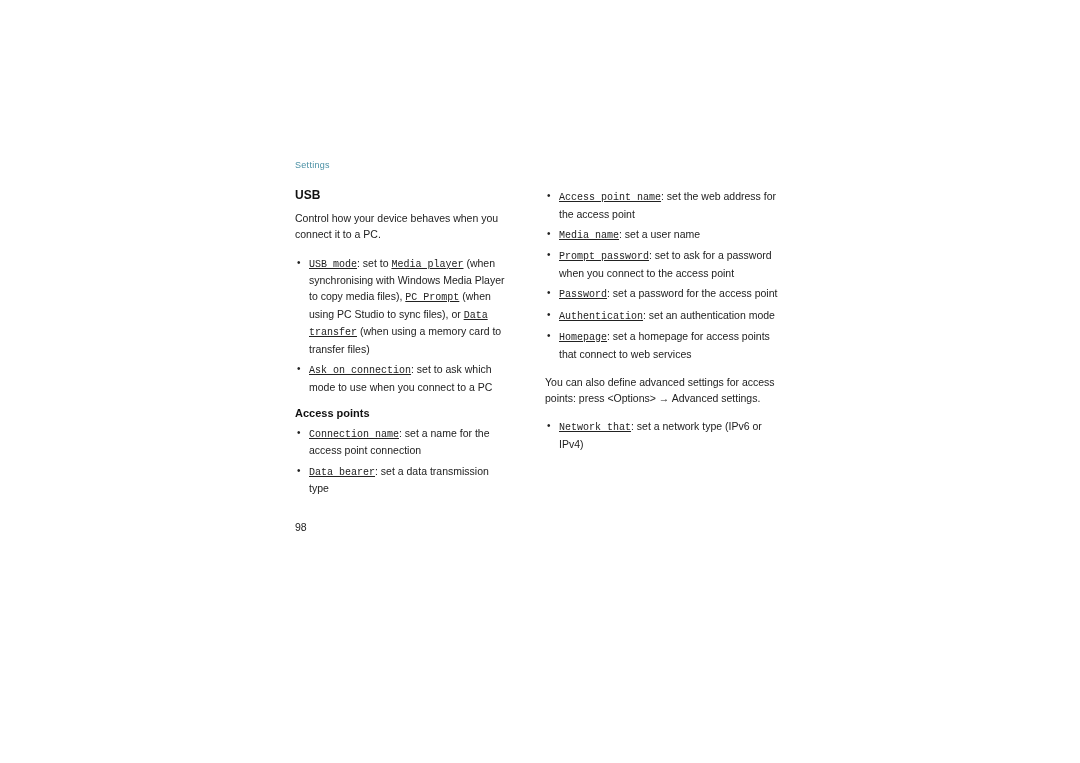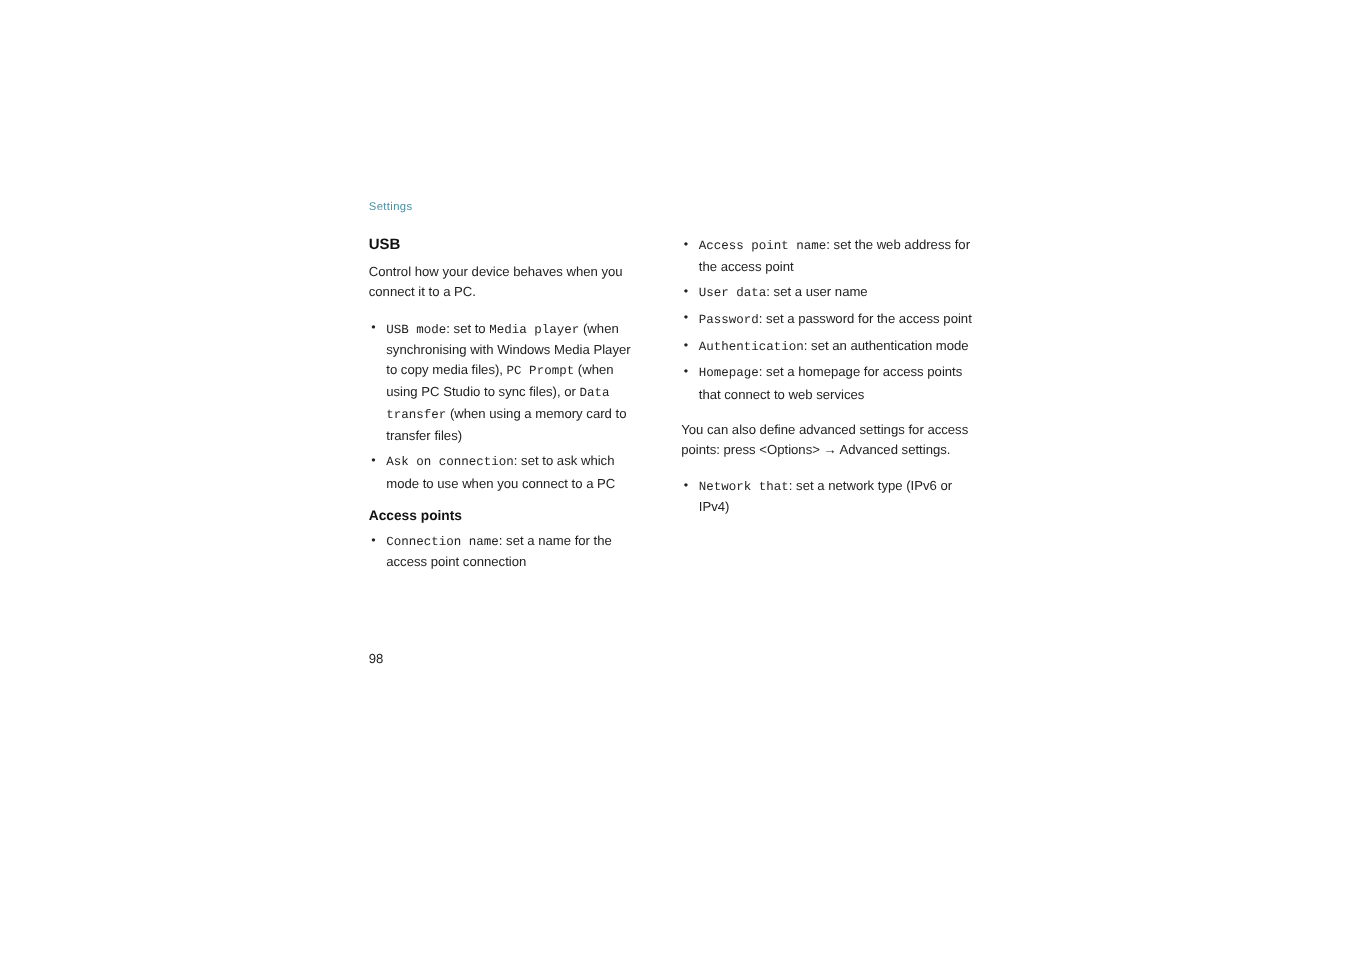--- a/index.html
+++ b/index.html
@@ -93,20 +93,21 @@
       content: "•";
       position: absolute;
       left: 2px;
       top: 0;
       font-size: 10px;
     }
 
     .monospace {
       font-family: 'Courier New', Courier, monospace;
       font-size: 10px;
+      text-decoration: underline;
     }
 
     .page-number {
       position: absolute;
       bottom: 120px;
       left: 295px;
       font-size: 10.5px;
       color: #222222;
       margin-top: 20px;
     }
@@ -135,32 +136,38 @@
             </li>
           </ul>
         </div>
 
         <div class="access-points-section">
           <div class="section-title-small">Access points</div>
           <ul class="bullet-list">
             <li>
               <span class="monospace">Connection name</span>: set a name for the access point connection
             </li>
+            <li>
+              <span class="monospace">Data bearer</span>: set a data transmission type
+            </li>
           </ul>
         </div>
 
       </div>
 
       <div class="right-column">
         <ul class="bullet-list">
           <li>
             <span class="monospace">Access point name</span>: set the web address for the access point
           </li>
           <li>
-            <span class="monospace">User data</span>: set a user name
+            <span class="monospace">Media name</span>: set a user name
+          </li>
+          <li>
+            <span class="monospace">Prompt password</span>: set to ask for a password when you connect to the access point
           </li>
           <li>
             <span class="monospace">Password</span>: set a password for the access point
           </li>
           <li>
             <span class="monospace">Authentication</span>: set an authentication mode
           </li>
           <li>
             <span class="monospace">Homepage</span>: set a homepage for access points that connect to web services
           </li>

